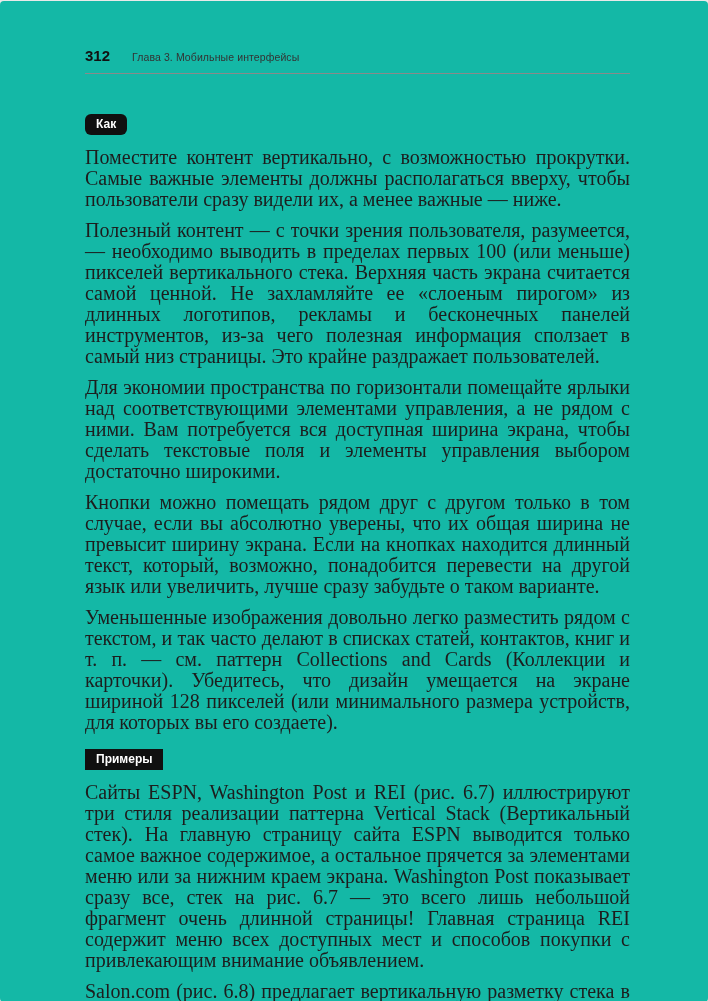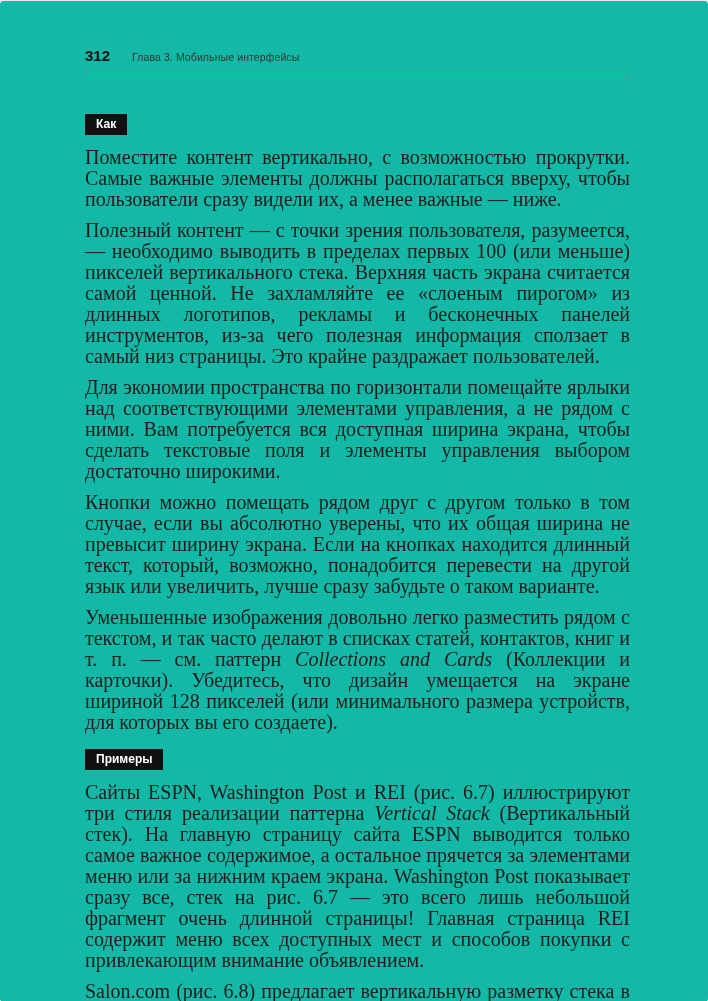--- a/index.html
+++ b/index.html
@@ -49,30 +49,30 @@
     color: #ffffff;
     font-family: "Liberation Sans", "DejaVu Sans", sans-serif;
     font-weight: bold;
     font-size: 12px;
     line-height: 1;
     padding: 4px 11px 5px 11px;
     margin: 6px 0 12px 0;
   }
   .section-heading:first-child {
     margin-top: 0;
+    border-radius: 6px;
   }
   .body-paragraph {
     font-size: 20px;
     line-height: 21px;
     text-align: justify;
     margin: 0 0 10px 0;
     color: #1d1d1d;
   }
   .body-paragraph .italic {
-    font-style: italic;
   }
 </style>
 </head>
 <body>
 
 <div class="page">
   <header class="page-header">
     <span class="page-number">312</span>
     <span class="chapter-title">Глава 3. Мобильные интерфейсы</span>
   </header>

